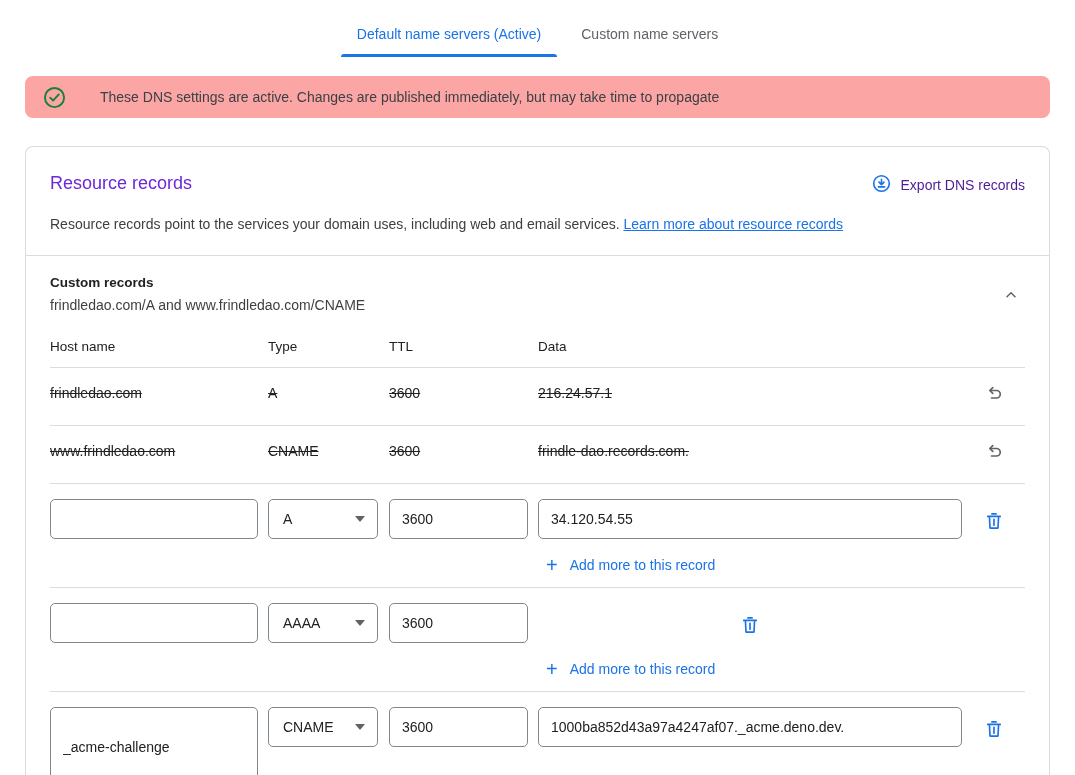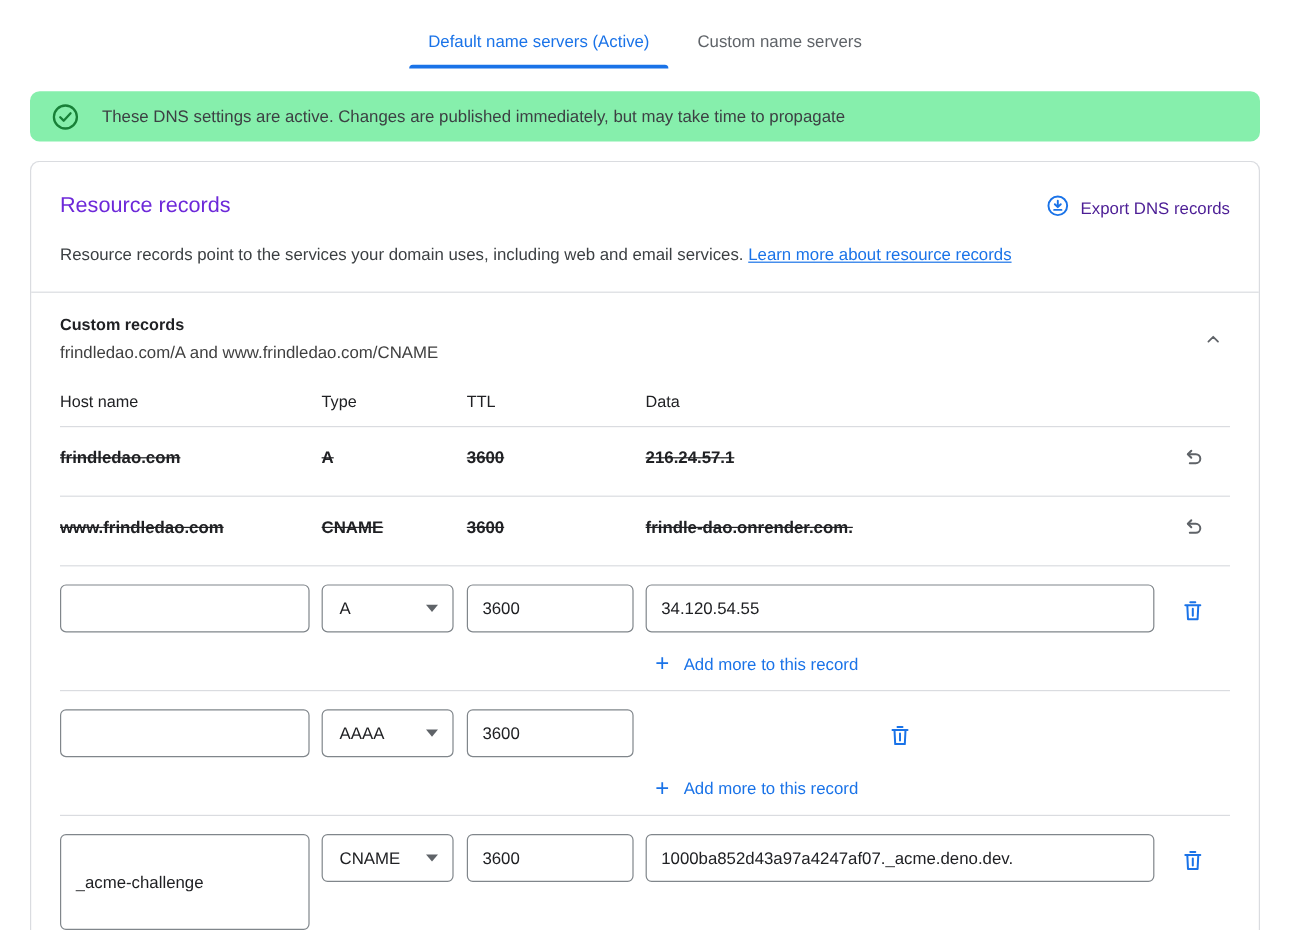--- a/index.html
+++ b/index.html
@@ -8,22 +8,22 @@
 
   
   .tabbar { display: flex; justify-content: center; gap: 8px; padding-top: 14px; }
   .tab { position: relative; padding: 12px 16px 15px; font-size: 14px; font-weight: 500;
     color: #5f6368; cursor: pointer; white-space: nowrap; }
   .tab.active { color: #1a73e8; }
   .tab.active::after { content: ""; position: absolute; left: 0; right: 0; bottom: 0;
     height: 3px; background: #1a73e8; border-radius: 3px 3px 0 0; }
 
   
-  .banner { margin: 19px 25px 16px; background: #86efac; border-radius: 8px;
-    display: flex; align-items: center; gap: 19px; padding: 9px 18px; min-height: 42px; }
+  .banner { margin: 19px 25px 28px; background: #fca5a5; border-radius: 8px;
+    display: flex; align-items: center; gap: 34px; padding: 9px 18px; min-height: 42px; }
   .banner-text { font-size: 14px; color: #3c4043; }
 
   
   .card { margin: 0 25px; border: 1px solid #dadce0; border-radius: 8px 8px 0 0;
     border-bottom: none; min-height: 640px; background: #fff; }
   .card-header { display: flex; justify-content: space-between; align-items: center;
     padding: 26px 24px 0 24px; }
   .card-title { font-size: 18px; font-weight: 400; color: #6d28d9; }
   .export-link { display: flex; align-items: flex-end; gap: 10px; color: #4c1d95;
     font-size: 14px; font-weight: 500; cursor: pointer; text-decoration: none; }
@@ -37,21 +37,21 @@
   .section-title { font-size: 13.5px; font-weight: 700; color: #202124; margin-bottom: 7px; }
   .section-sub { font-size: 14px; color: #404040; }
   .collapse-btn { background: none; border: none; cursor: pointer; padding: 6px; margin-top: 6px; }
 
   
   .table { padding: 0 24px; }
   .grid { display: grid; grid-template-columns: 218px 121px 149px 424px 1fr; align-items: center; }
   .thead { padding: 14px 0 13px; font-size: 13.5px; font-weight: 400; color: #202124;
     border-bottom: 1px solid #dadce0; }
   .struck-row { padding: 13px 0 20px; font-size: 14px; color: #202124;
-    border-bottom: 1px solid #dadce0; font-weight: bold; }
+    border-bottom: 1px solid #dadce0; }
   .struck-row .cell { text-decoration: line-through; }
   .icon-cell { display: flex; justify-content: center; }
   .icon-btn { background: none; border: none; cursor: pointer; padding: 2px; display: flex; }
 
   .edit-block { border-bottom: 1px solid #dadce0; padding: 15px 0 13px; }
   .edit-block.last { border-bottom: none; }
   .edit-row { align-items: flex-start; }
   .tfield { height: 40px; width: 208px; border: 1px solid #80868b; border-radius: 5px;
     padding: 0 12px; font-size: 14px; color: #202124; font-family: inherit; background: #fff; outline: none; }
   .tfield.tall { height: 80px; padding-top: 0; }
@@ -143,21 +143,21 @@
             </svg>
           </span>
         </button>
       </div>
     </div>
 
     <div class="grid struck-row">
       <div class="cell">www.frindledao.com</div>
       <div class="cell">CNAME</div>
       <div class="cell">3600</div>
-      <div class="cell">frindle-dao.onrender.com.</div>
+      <div class="cell">frindle-dao.records.com.</div>
       <div class="icon-cell">
         <button class="icon-btn">
           <span style="display:flex;">
             <svg width="20" height="20" viewBox="0 0 24 24" fill="none" stroke="#5f6368" stroke-width="2">
               <path d="M7.5 9h7.5a4.5 4.5 0 0 1 0 9H9" stroke-linecap="round" stroke-linejoin="round"></path>
               <path d="M10.5 5.5L7 9l3.5 3.5" stroke-linecap="round" stroke-linejoin="round"></path>
             </svg>
           </span>
         </button>
       </div>

